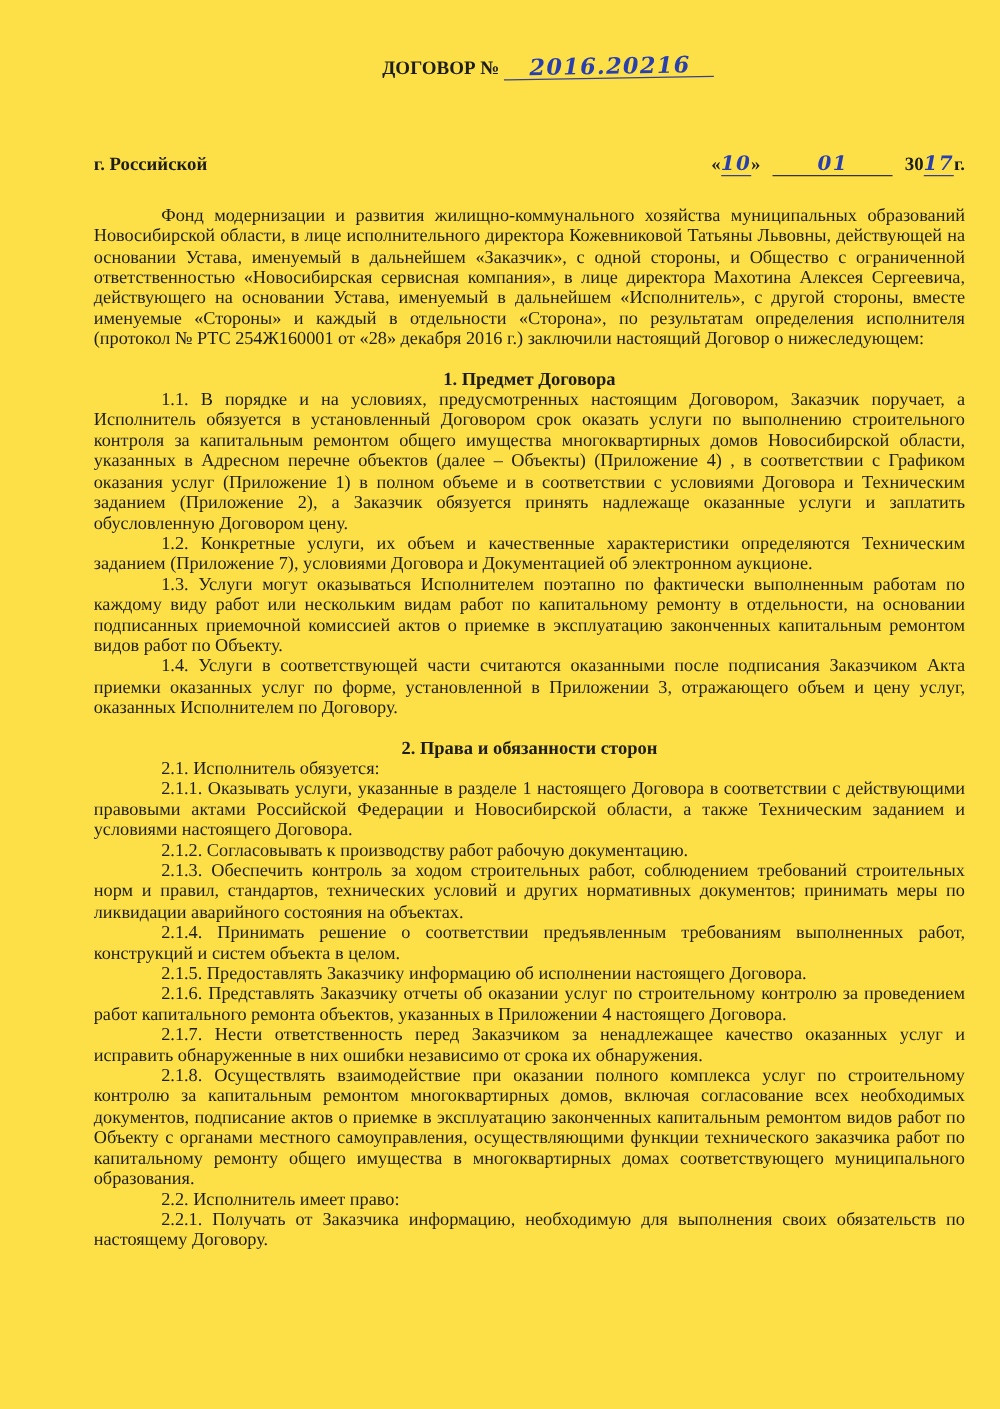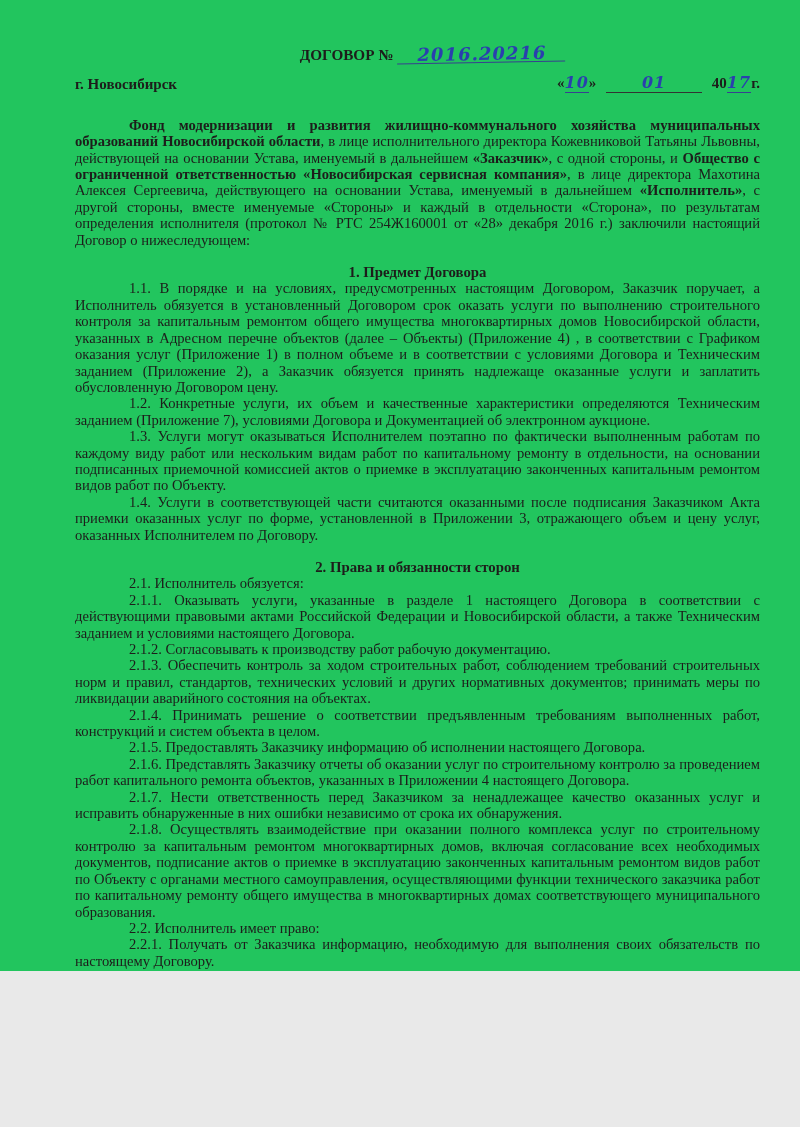--- a/index.html
+++ b/index.html
@@ -1,23 +1,23 @@
 <!DOCTYPE html>
 <html style="--ink: #2a3fae;"><head>
 <meta charset="utf-8">
 <style>
   html, body { margin: 0; padding: 0; background: #e9e9e9; }
   .page {
     position: relative;
     width: 800px;
-    height: 971px;
+    height: 1127px;
     margin: 0 auto;
-    background: #22c55e;
+    background: #fde047;
     box-sizing: border-box;
-    padding: 46px 40px 40px 75px;
+    padding: 46px 28px 40px 75px;
     font-family: "Liberation Serif", "DejaVu Serif", serif;
     font-size: 14.6px;
     line-height: 16.4px;
     color: #1d1d1b;
     overflow: hidden;
   }
   .title-row {
     text-align: center;
     white-space: nowrap;
     margin: 0 0 12px 30px;
@@ -46,20 +46,21 @@
     margin: 0 0 24px 0;
     font-size: 15px;
   }
   .date-field { white-space: nowrap; }
   .hw-day {
     display: inline-block;
     font-size: 16px;
     border-bottom: 1.2px solid #37418f;
     min-width: 22px;
     text-align: left;
+    margin-top: 48px;
   }
   .hw-month {
     display: inline-block;
     font-size: 16px;
     border-bottom: 1.2px solid #333;
     min-width: 96px;
     text-align: center;
     margin: 0 6px;
   }
   .hw-year {
@@ -67,21 +68,21 @@
     font-size: 16px;
     border-bottom: 1.2px solid #37418f;
     min-width: 20px;
     text-align: center;
   }
   .preamble, .contract-body p {
     margin: 0;
     text-align: justify;
     text-indent: 54px;
   }
-  .bold { font-weight: bold; }
+  .bold { font-weight: normal; }
   .contract-body h2 {
     font-size: 14.8px;
     font-weight: bold;
     text-align: center;
     text-indent: 0;
     margin: 16px 0 0 0;
     line-height: 16.4px;
   }
   .contract-body p.subheading { font-weight: normal; }
 </style>
@@ -89,25 +90,25 @@
 <body>
 
 <div class="page">
 
   <div class="title-row">
     <span class="title-label">ДОГОВОР №</span>
     <span class="hw hw-number">2016.20216</span>
   </div>
 
   <div class="city-date-row">
-    <span>г. Новосибирск</span>
+    <span>г. Российской</span>
     <span class="date-field">
       <span>«</span><span class="hw hw-day">10</span><span>»</span>
       <span class="hw hw-month">01</span>
-      <span>40</span><span class="hw hw-year">17</span><span>г.</span>
+      <span>30</span><span class="hw hw-year">17</span><span>г.</span>
     </span>
   </div>
 
   <p class="preamble"><span class="bold">Фонд модернизации и развития жилищно-коммунального хозяйства муниципальных образований Новосибирской области</span><span>, в лице исполнительного директора Кожевниковой Татьяны Львовны, действующей на основании Устава, именуемый в дальнейшем </span><span class="bold">«Заказчик»</span><span>, с одной стороны, и  </span><span class="bold">Общество с ограниченной ответственностью «Новосибирская сервисная компания»</span><span>,  в лице директора Махотина Алексея Сергеевича, действующего на основании Устава, именуемый в дальнейшем </span><span class="bold">«Исполнитель»</span><span>, с  другой стороны, вместе именуемые «Стороны» и каждый в отдельности «Сторона», по результатам определения исполнителя (протокол № РТС 254Ж160001 от «28» декабря 2016 г.) заключили настоящий Договор  о нижеследующем:</span></p>
 
   <div class="contract-body">
       <h2>1. Предмет Договора</h2>
       <p>1.1. В порядке и на условиях, предусмотренных настоящим Договором, Заказчик поручает, а Исполнитель обязуется в установленный Договором срок оказать услуги по выполнению строительного контроля за капитальным ремонтом общего имущества многоквартирных домов Новосибирской области, указанных в Адресном перечне объектов (далее – Объекты) (Приложение 4) , в соответствии с Графиком оказания услуг (Приложение 1)  в полном объеме и в соответствии с условиями Договора и Техническим заданием (Приложение 2), а Заказчик обязуется принять надлежаще оказанные услуги и заплатить обусловленную Договором цену.</p>
       <p>1.2. Конкретные услуги, их объем и качественные характеристики определяются Техническим заданием (Приложение 7), условиями Договора и Документацией об электронном аукционе.</p>
       <p>1.3. Услуги могут оказываться Исполнителем поэтапно по фактически выполненным работам по каждому виду работ или нескольким видам работ по капитальному ремонту в отдельности, на основании подписанных приемочной комиссией актов о приемке в эксплуатацию законченных капитальным ремонтом видов работ по Объекту.</p>

